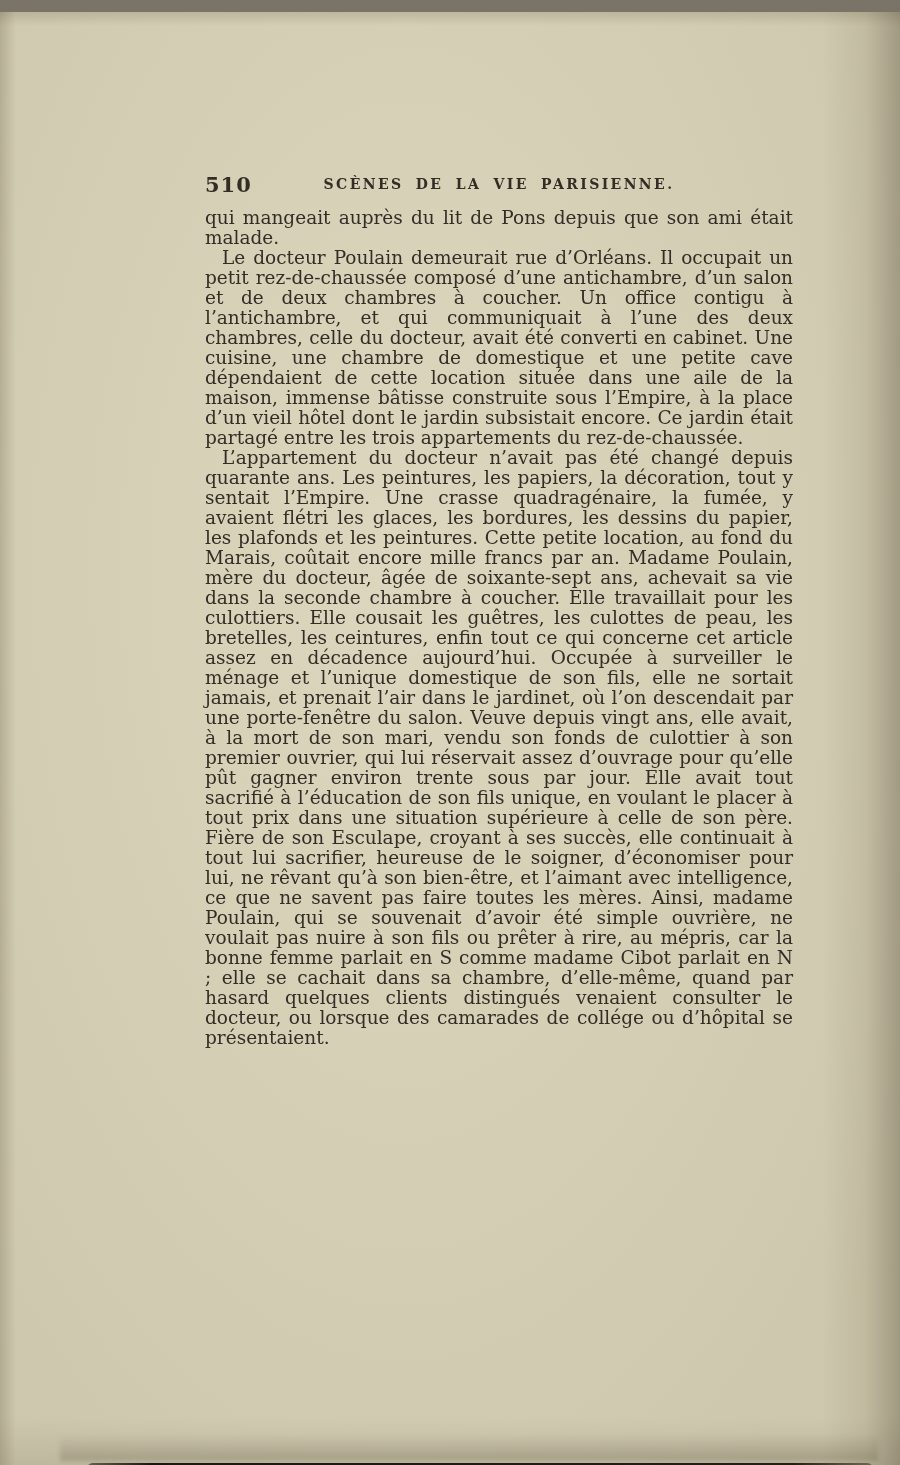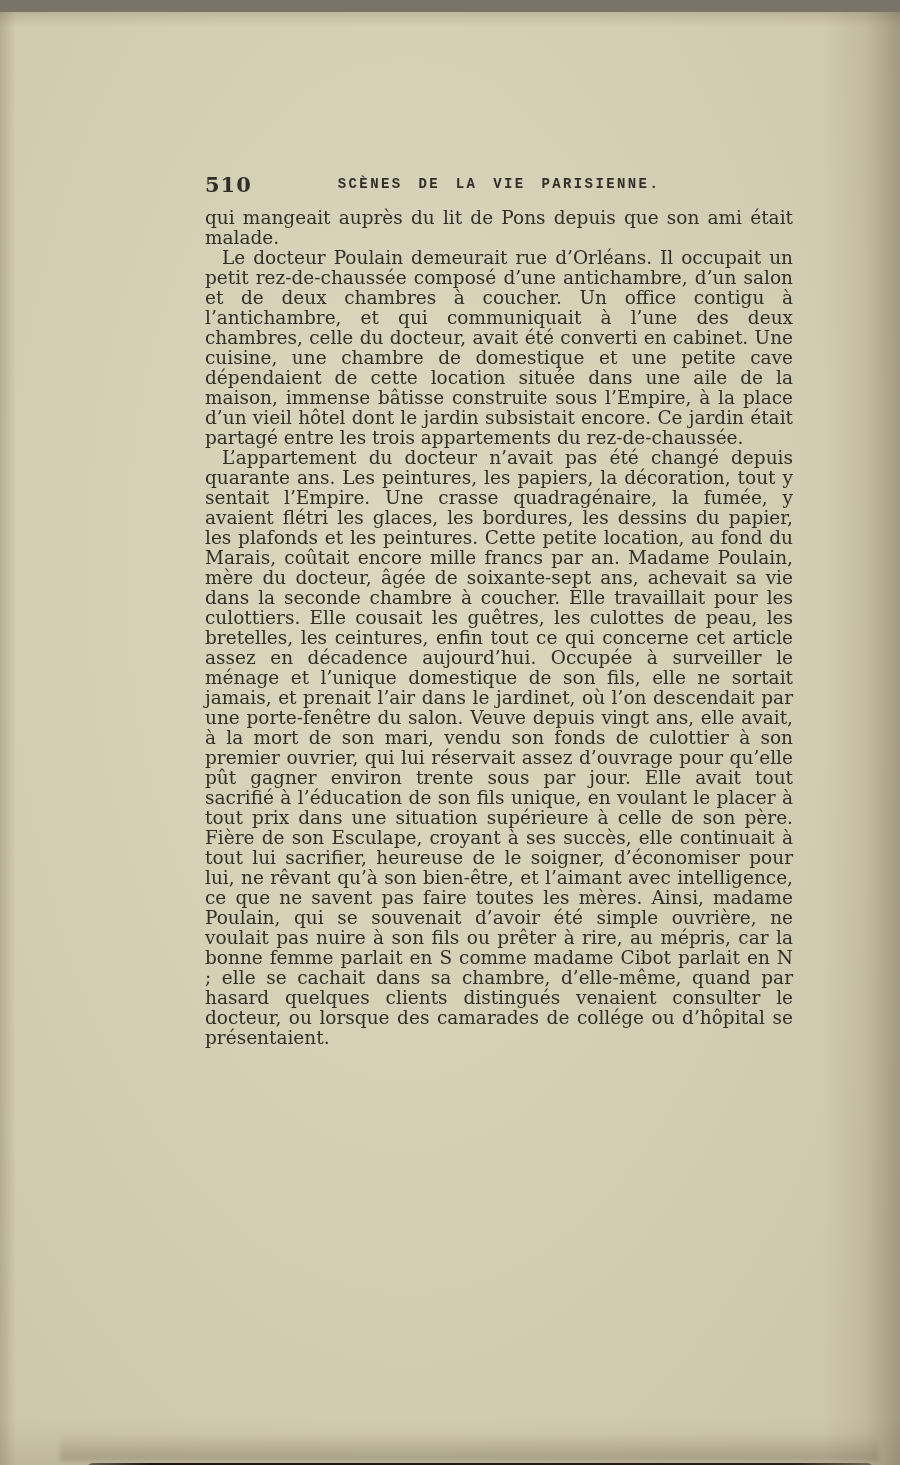--- a/index.html
+++ b/index.html
@@ -36,21 +36,20 @@
     font-size:21px; font-weight:bold; letter-spacing:1px;
   }
   .head-title {
     display:block;
     text-align:center;
     font-size:14px;
     font-weight:bold;
     letter-spacing:2.4px;
     word-spacing:5px;
     padding-top:4px;
-    font-family:Liberation Mono, monospace;
   }
   .text-block {
     position:absolute;
     top:196px; left:205px; width:588px;
     font-size:18.5px;
     line-height:20px;
     text-align:justify;
     hyphens:auto;
   }
   .para { text-indent:17px; }

